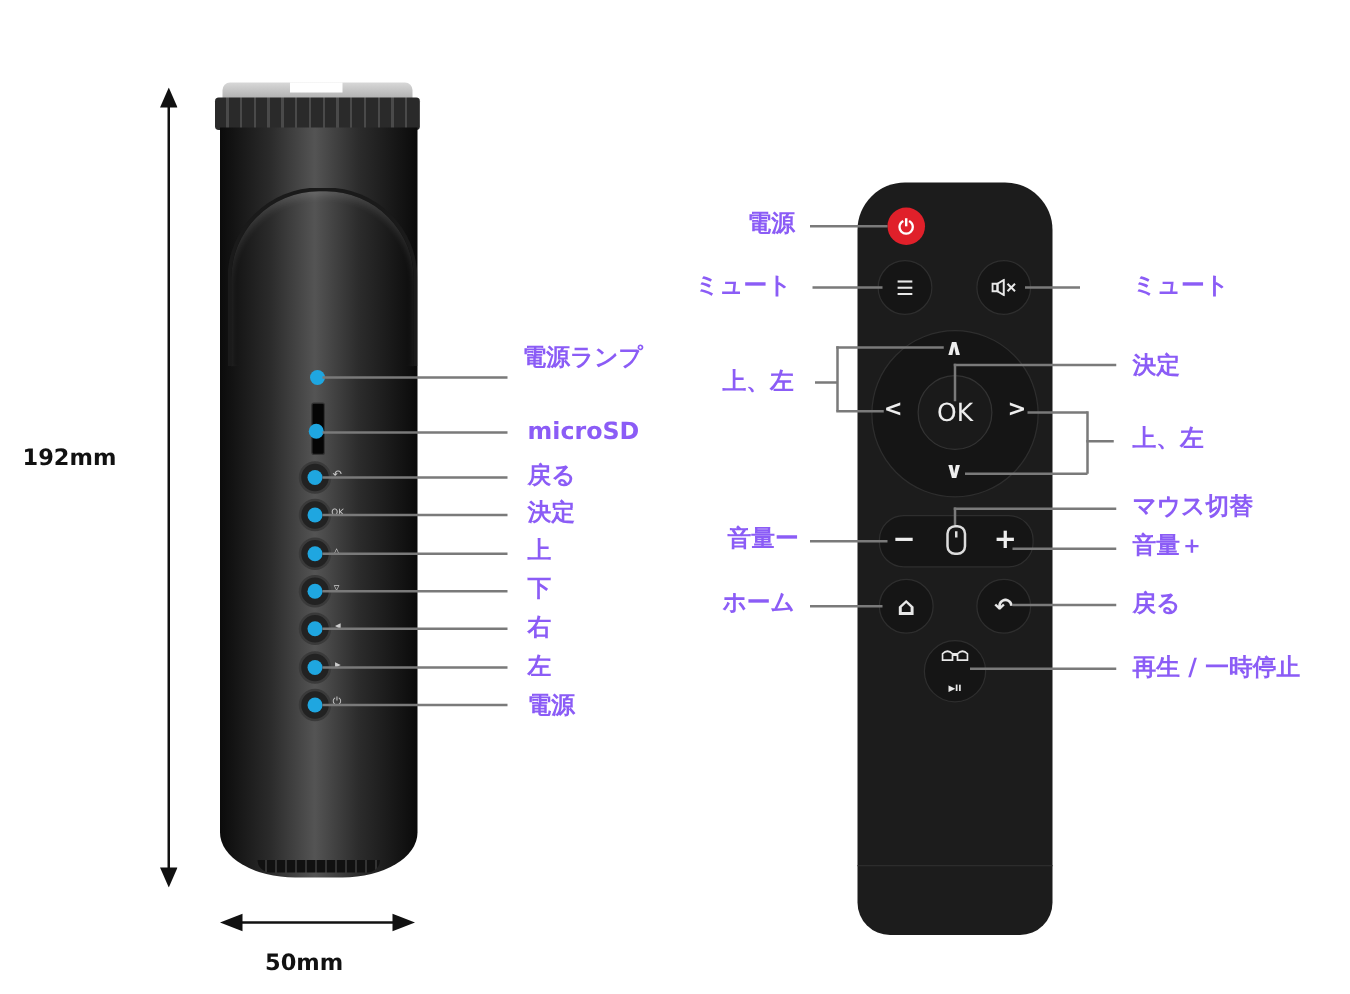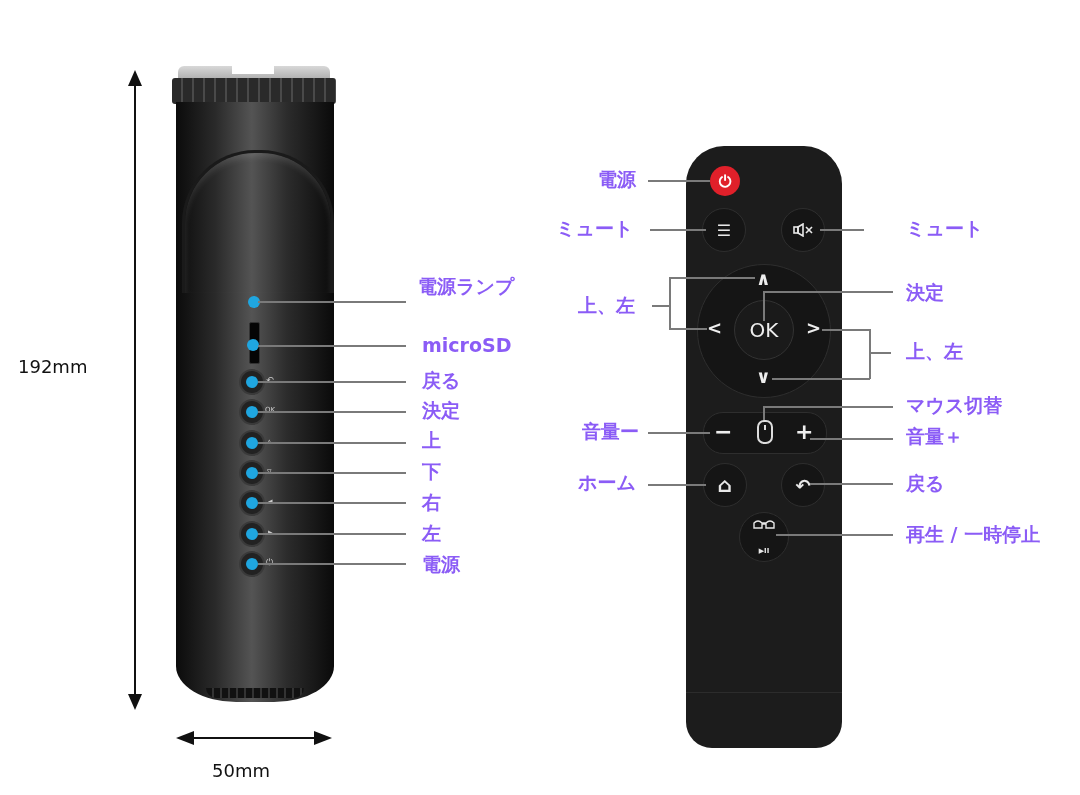--- a/index.html
+++ b/index.html
@@ -2,21 +2,21 @@
 <html><head>
 <meta charset="utf-8">
 <style>
   html, body { margin:0; padding:0; }
   body { width:1080px; height:795px; background:#ffffff; position:relative; overflow:hidden;
          font-family:"DejaVu Sans","Liberation Sans",sans-serif; color:#111; }
   .abs { position:absolute; }
   .label { position:absolute; font-weight:bold; font-size:19px; color:#8b5cf6; white-space:nowrap; line-height:1; }
   .line { position:absolute; background:#7a7a7a; height:2px; }
   .vline { position:absolute; background:#7a7a7a; width:2px; }
-  .dim-text { position:absolute; font-weight:normal; font-size:18px; color:#111; }
+  .dim-text { position:absolute; font-weight:bold; font-size:18px; color:#111; }
 
   
   .cyl-cap { position:absolute; left:178px; top:66px; width:152px; height:20px; background:linear-gradient(#d8d8d8,#9a9a9a); border-radius:6px 6px 0 0; }
   .cyl-cap-gap { position:absolute; left:232px; top:66px; width:42px; height:8px; background:#fff; }
   .cyl-ring { position:absolute; left:172px; top:78px; width:164px; height:26px;
     background:repeating-linear-gradient(90deg,#2a2a2a 0 9px,#4a4a4a 9px 11px); border-radius:3px; }
   .cyl-body { position:absolute; left:176px; top:102px; width:158px; height:600px;
     background:linear-gradient(90deg,#0b0b0b 0%,#2a2a2a 25%,#545454 48%,#2c2c2c 70%,#0a0a0a 100%);
     border-radius:0 0 60px 60px / 0 0 36px 36px; }
   .cyl-arch { position:absolute; left:182px; top:150px; width:146px; height:140px;

